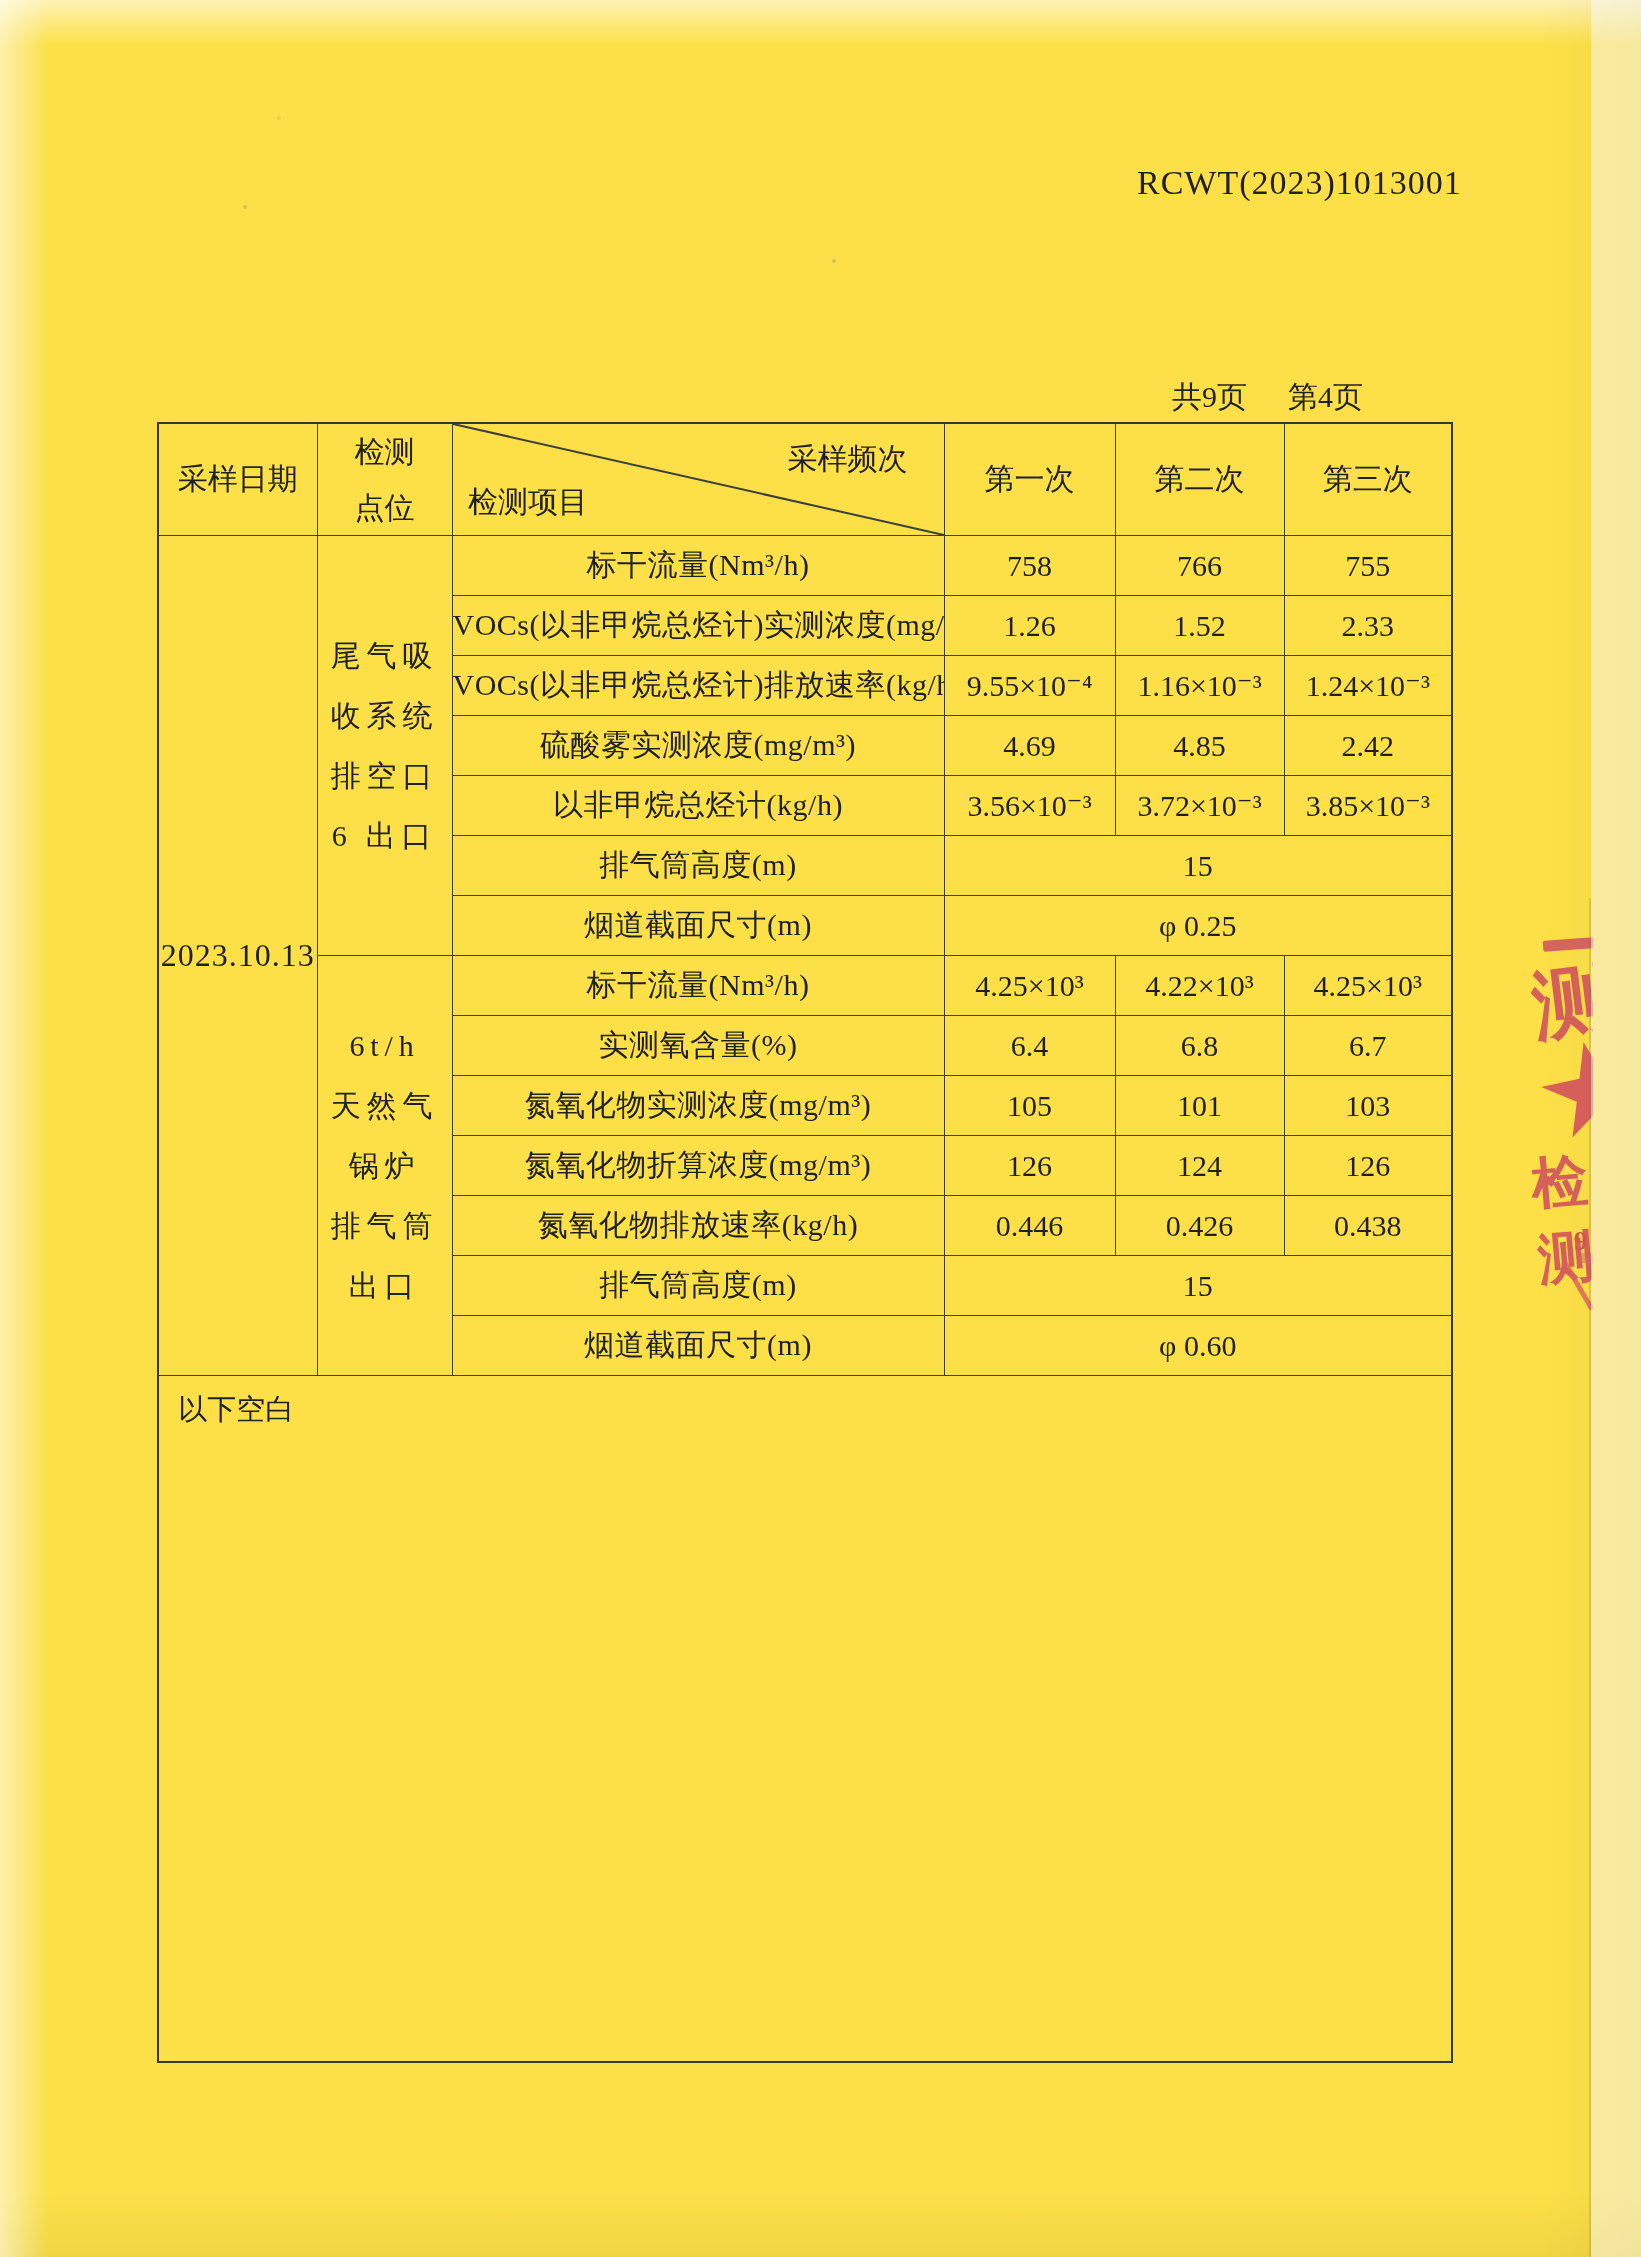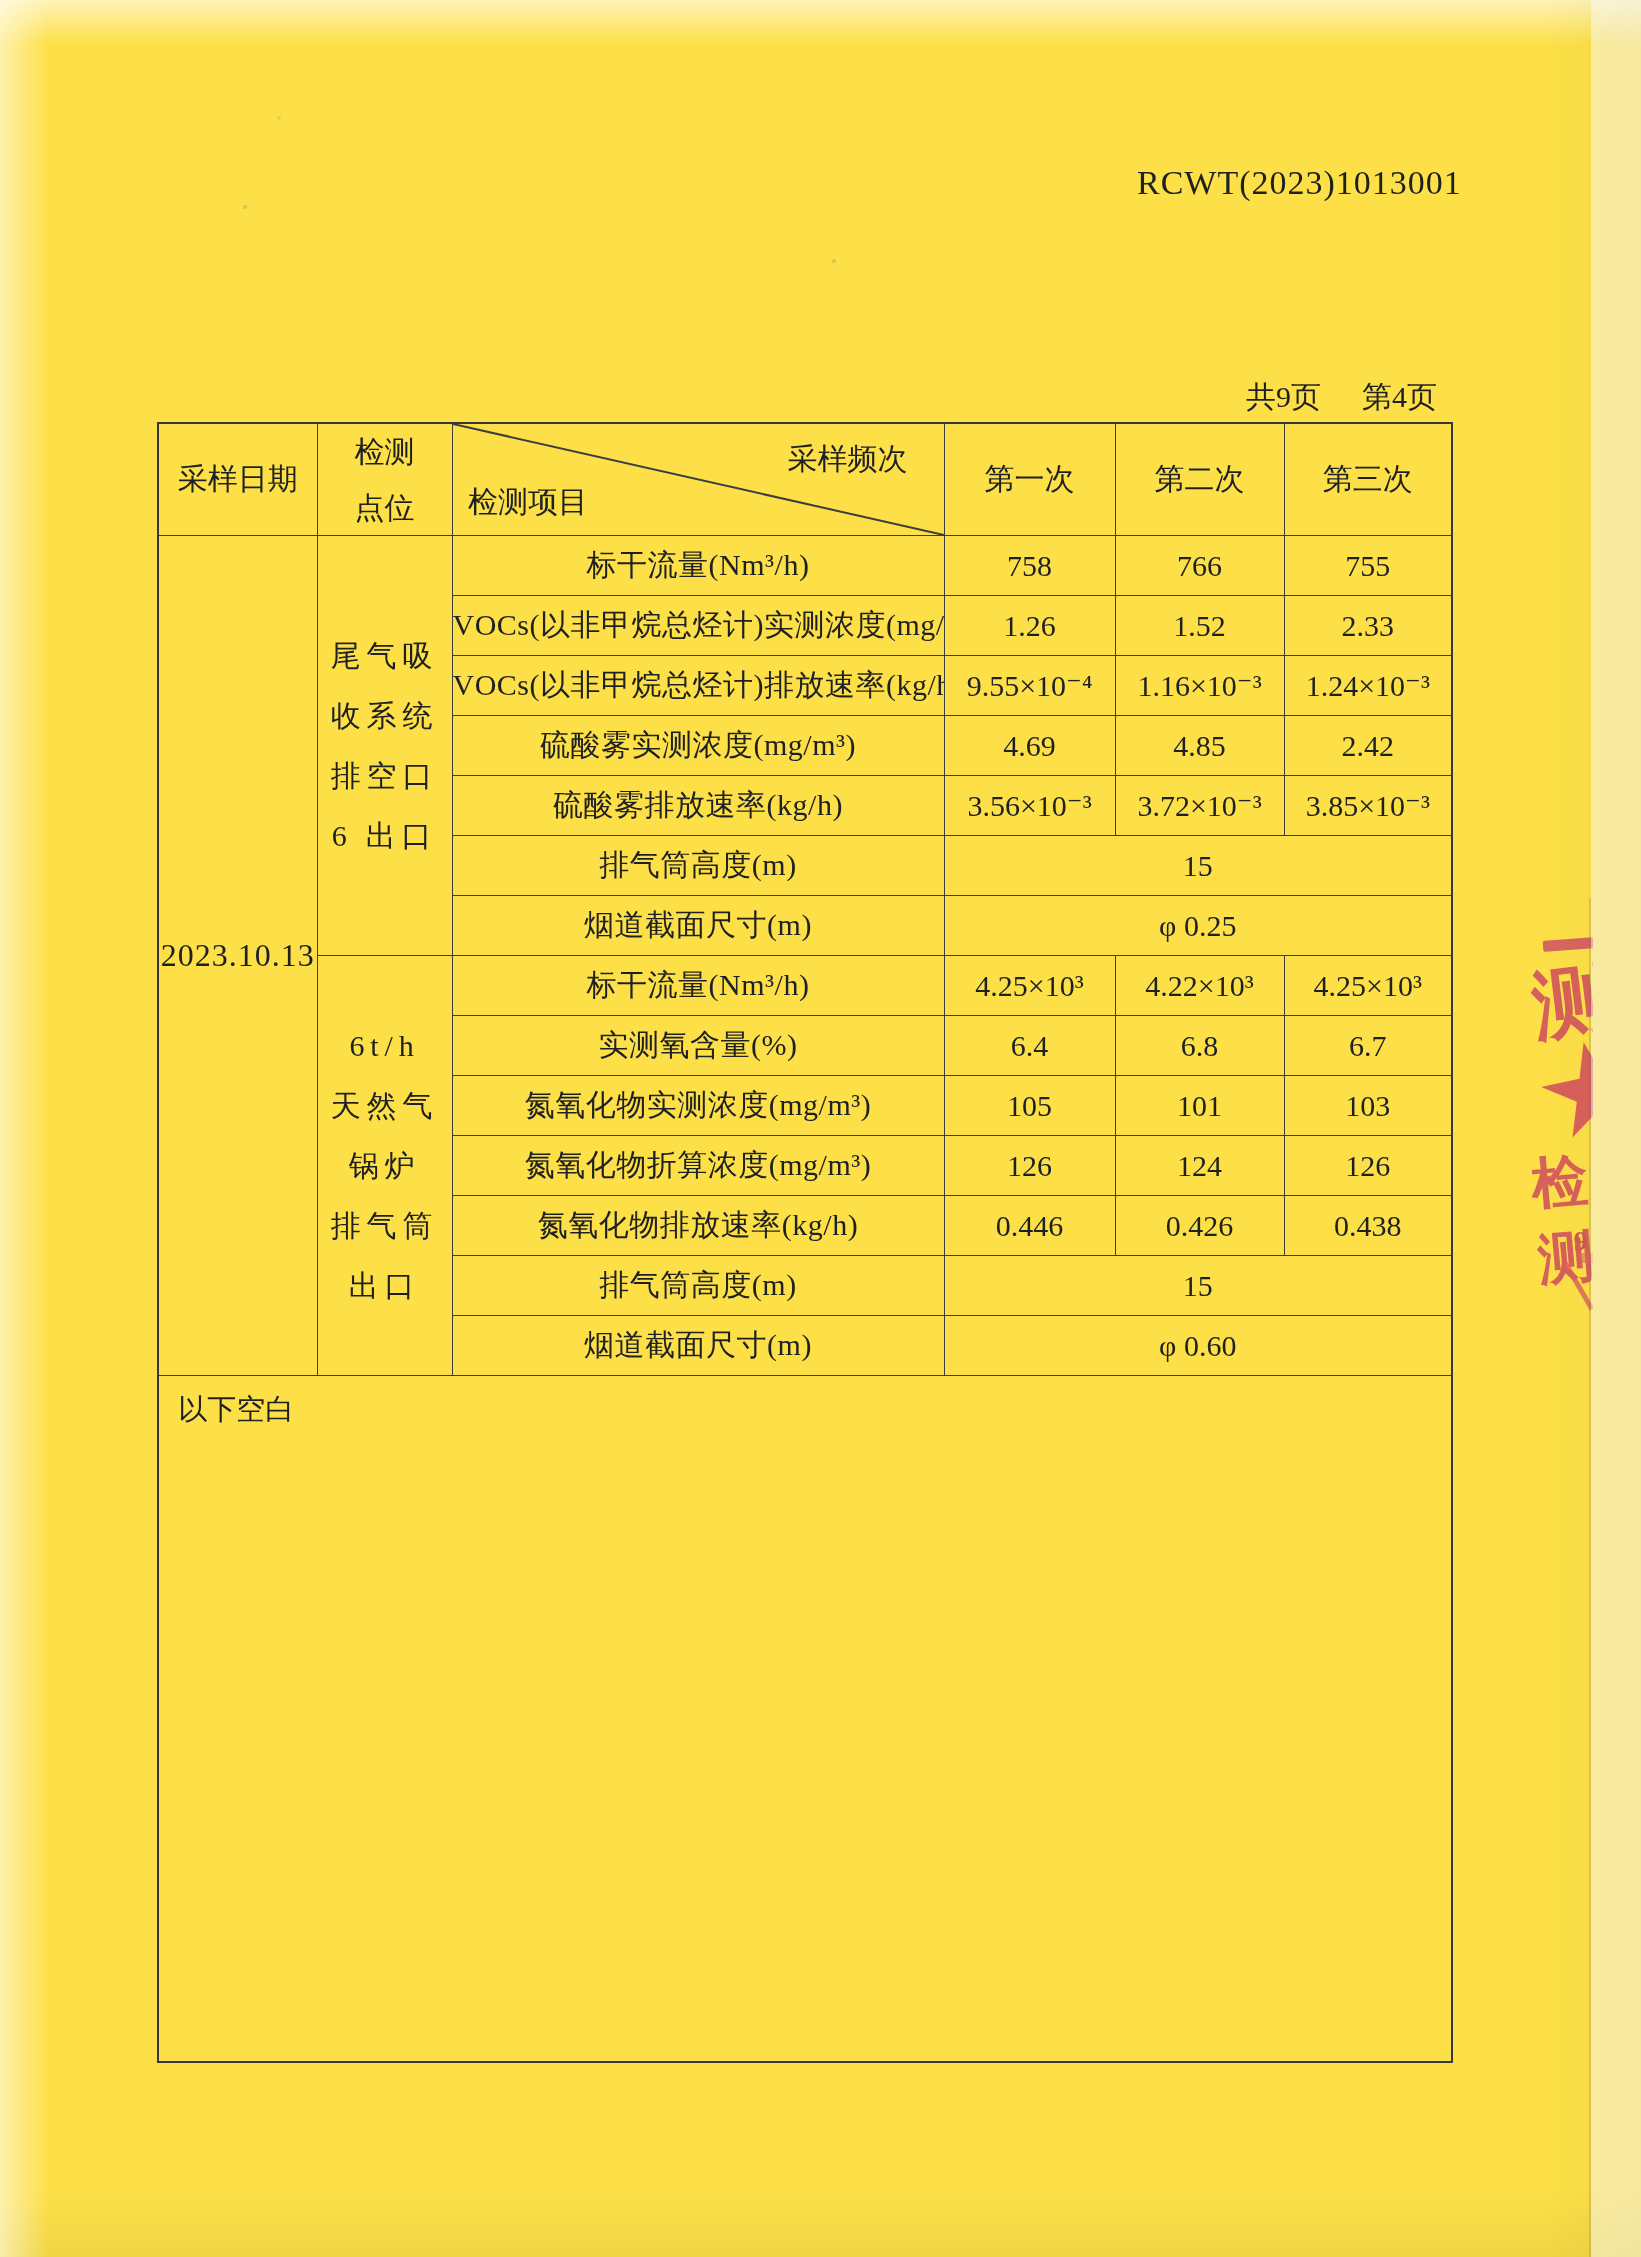--- a/index.html
+++ b/index.html
@@ -21,21 +21,21 @@
   .edge-strip{position:absolute;left:1591px;top:0;width:50px;height:100%;background:rgba(250,250,248,.5);}
   .speck{position:absolute;width:3.9px;height:3.9px;border-radius:50%;background:#8a8a85;opacity:.35;}
 
   .report-number{position:absolute;left:1137px;top:164px;font-size:34px;letter-spacing:1px;}
   .company-name{position:absolute;left:0;top:214px;width:1603px;text-align:center;
     font-size:40px;letter-spacing:2.9px;}
   .report-title{position:absolute;left:0;top:282px;width:1603px;text-align:center;
     font-size:54px;font-weight:bold;}
   .report-title span{letter-spacing:35px;margin-right:-35px;}
   .caption-row{position:absolute;left:0;top:377px;width:1603px;text-align:center;font-size:30px;}
-  .page-info{position:absolute;left:1246px;top:377px;font-size:30px;white-space:nowrap;}
+  .page-info{position:absolute;left:1172px;top:377px;font-size:30px;white-space:nowrap;}
   .page-info .pg{margin-right:41px;}
   .page-info .pg:last-child{margin-right:0;}
 
   .tbl-wrap{position:absolute;left:157px;top:422px;}
   table{border-collapse:collapse;table-layout:fixed;width:1295px;border:2.9px solid #343836;}
   td{border:1.9px solid #3a3e3c;text-align:center;vertical-align:middle;
      font-size:30px;padding:0;overflow:hidden;white-space:nowrap;}
   tr.hdr{height:98px;}
   tr.data{height:60px;}
   tr.blank-row{height:686px;margin-left:8px;}
@@ -130,21 +130,21 @@
           <td>1.16×10⁻³</td>
           <td>1.24×10⁻³</td>
         </tr>
         <tr class="data">
           <td class="item-cell">硫酸雾实测浓度(mg/m³)</td>
           <td>4.69</td>
           <td>4.85</td>
           <td>2.42</td>
         </tr>
         <tr class="data">
-          <td class="item-cell">硫酸雾排放速率(kg/h)</td>
+          <td class="item-cell">以非甲烷总烃计(kg/h)</td>
           <td>3.56×10⁻³</td>
           <td>3.72×10⁻³</td>
           <td>3.85×10⁻³</td>
         </tr>
         <tr class="data">
           <td class="item-cell">排气筒高度(m)</td>
           <td colspan="3">15</td>
         </tr>
         <tr class="data">
           <td class="item-cell">烟道截面尺寸(m)</td>

